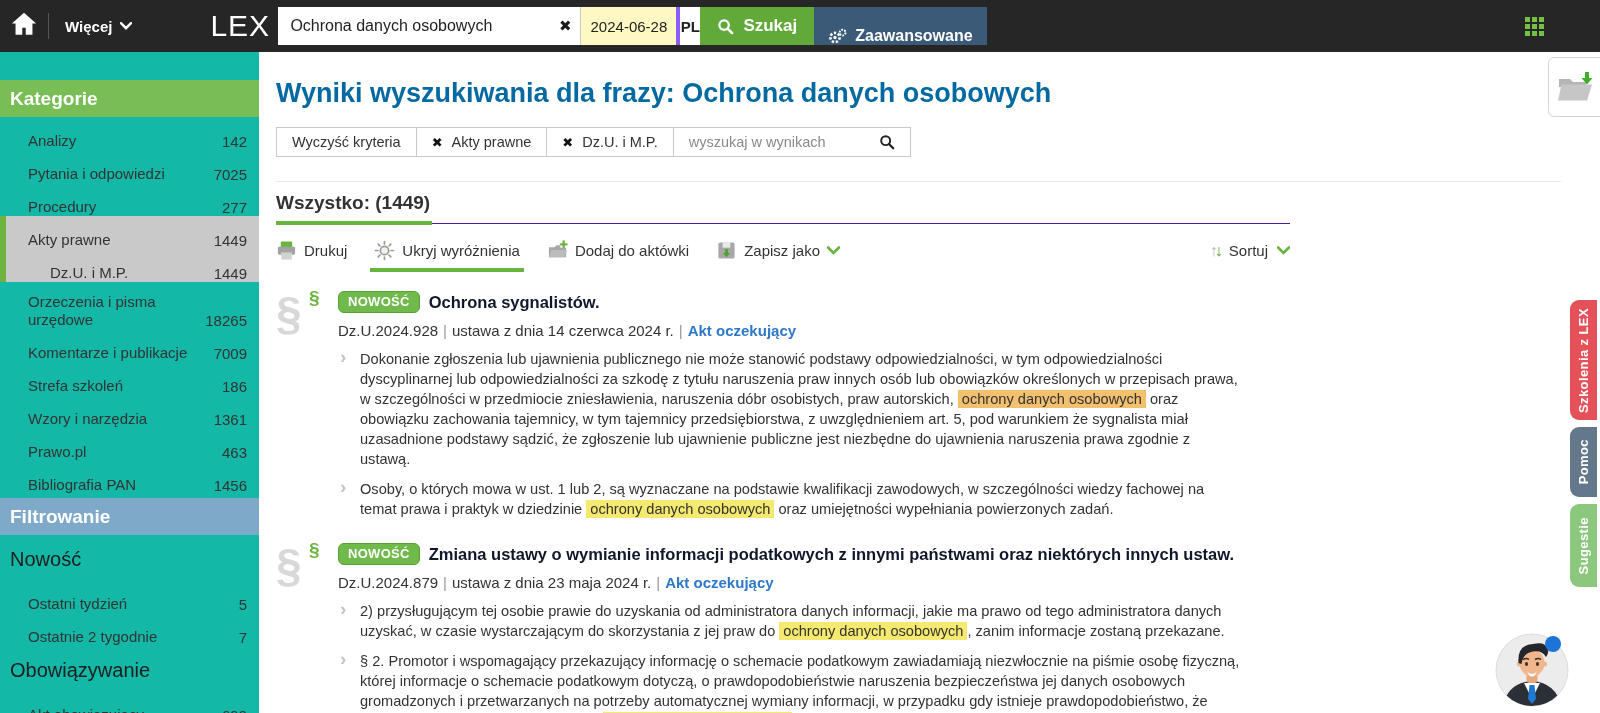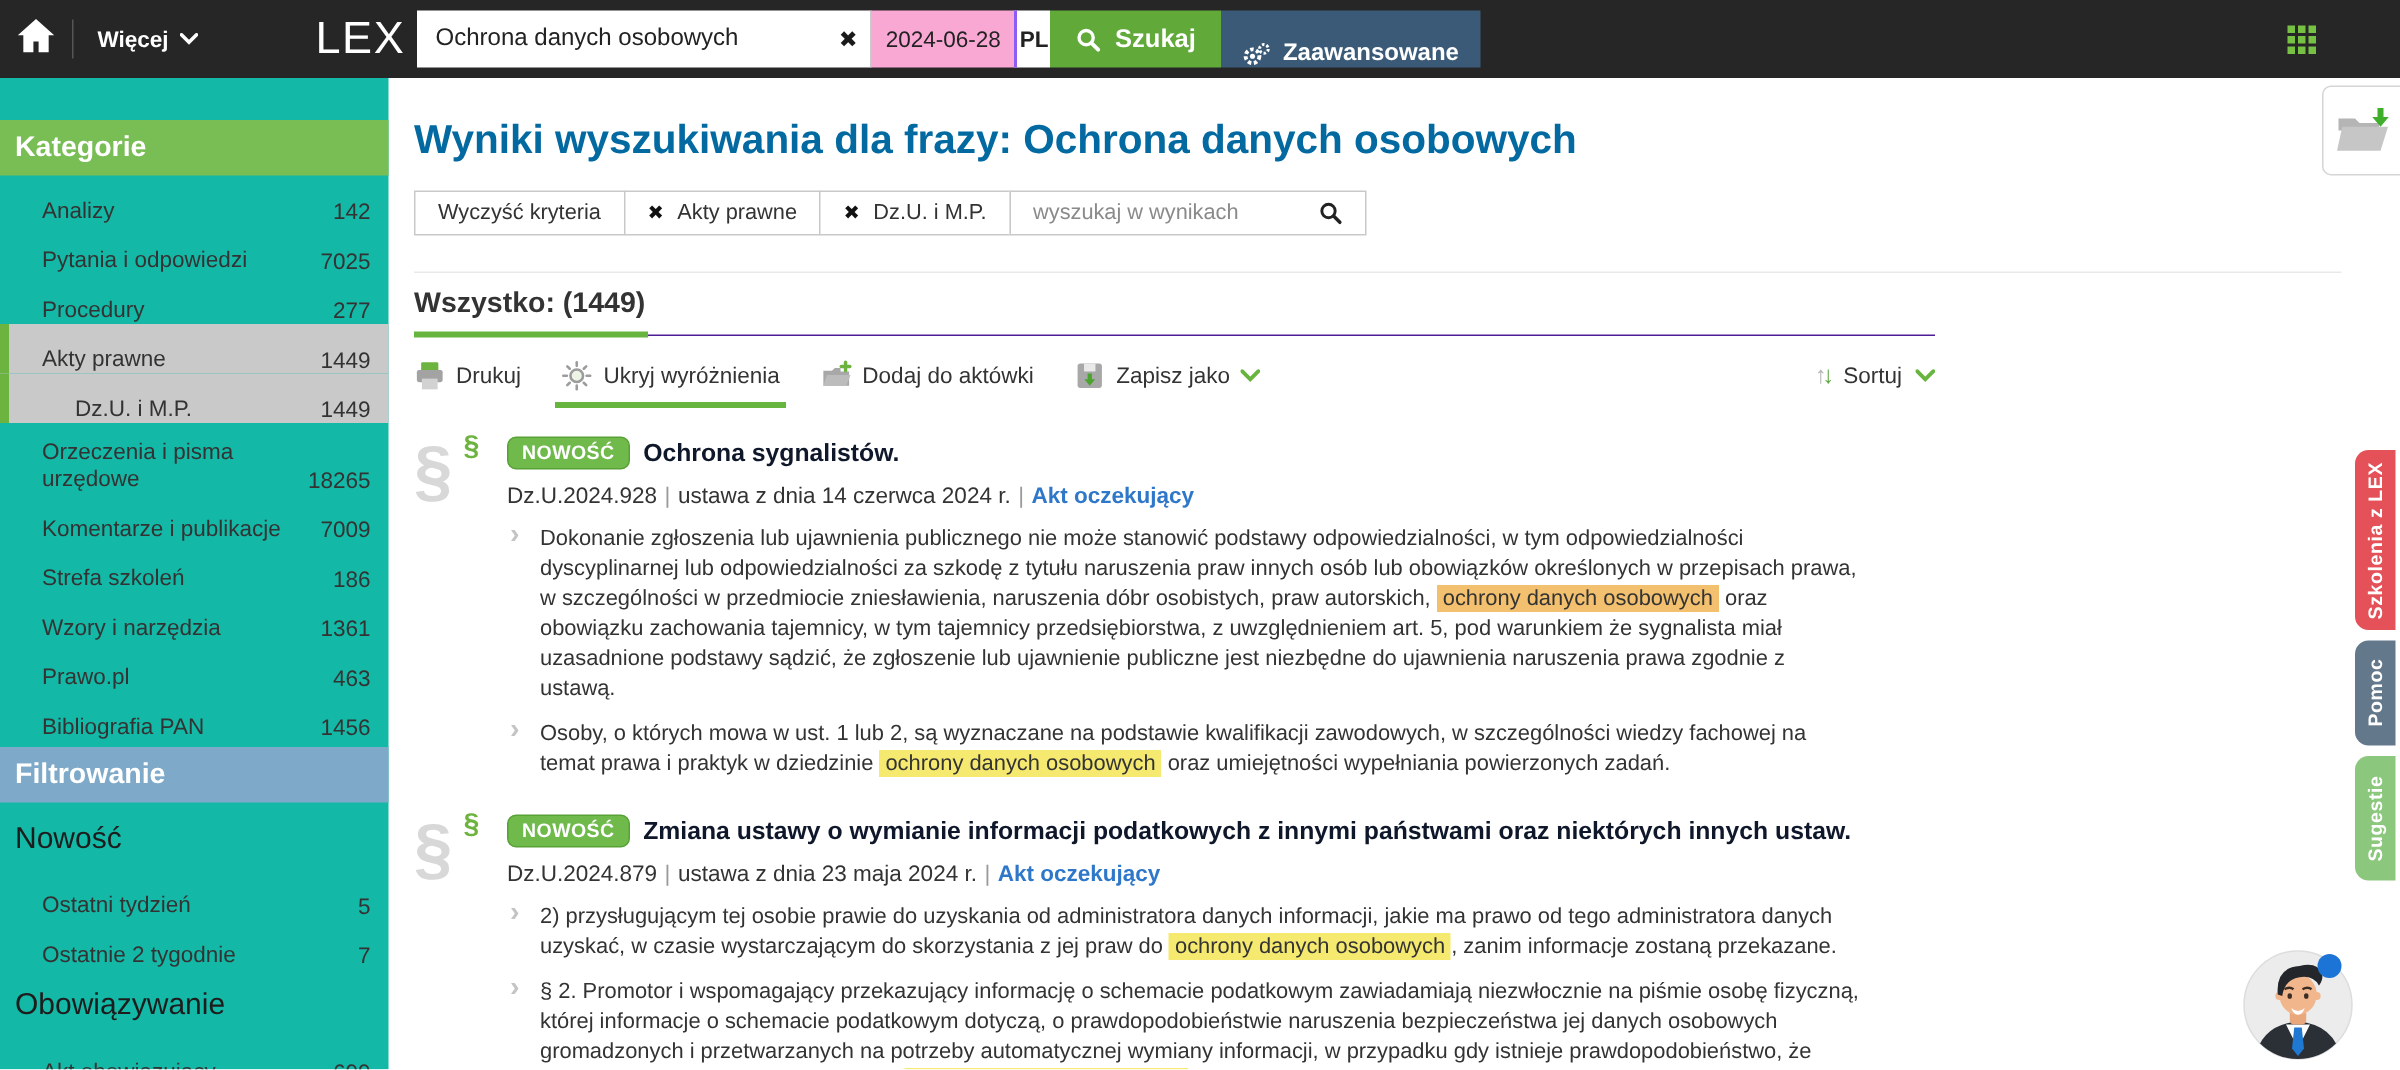--- a/index.html
+++ b/index.html
@@ -13,23 +13,23 @@
   .home-btn { width:48px; height:52px; display:flex; align-items:center; justify-content:center; cursor:pointer; }
   .tb-divider { width:1px; height:26px; background:#555; }
   .more-btn { display:flex; align-items:center; gap:8px; color:#fff; font-size:15px; font-weight:700;
     padding:0 16px; height:52px; cursor:pointer; }
   .logo { color:#fff; font-size:30px; font-weight:400; letter-spacing:1px; margin-left:62px; width:66px; }
   .search-group { display:flex; align-items:stretch; height:38px; margin-left:2px; }
   .search-box { width:302px; background:#fff; display:flex; align-items:center; }
   .search-box input { flex:1; border:0; outline:none; font-size:16px; color:#222; padding:0 4px 0 12px;
     font-family:inherit; background:transparent; }
   .clear-x { width:30px; text-align:center; color:#1a1a1a; font-size:15px; cursor:pointer; }
-  .date-box { width:96px; background:#f9a8d4; border-left:1px solid #c9c9c9; display:flex; align-items:center;
+  .date-box { width:96px; background:#fef9c3; border-left:1px solid #c9c9c9; display:flex; align-items:center;
     justify-content:center; font-size:15px; color:#222; cursor:pointer; }
-  .lang-box { width:24px; background:#fff; border-left:2px solid #8b5cf6; display:flex; align-items:center;
+  .lang-box { width:24px; background:#fff; border-left:4px solid #8b5cf6; display:flex; align-items:center;
     justify-content:center; font-size:15px; font-weight:700; color:#222; cursor:pointer; }
   .btn-szukaj { background:#61a939; color:#fff; display:flex; align-items:center; gap:9px; padding:0 17px;
     font-size:17px; font-weight:700; cursor:pointer; }
   .btn-adv { background:#3a5a77; color:#fff; display:flex; align-items:flex-end; gap:8px; padding:0 14px;
     font-size:16px; font-weight:700; cursor:pointer; }
   .grid-btn { margin-left:auto; margin-right:56px; display:grid; grid-template-columns:repeat(3,5px);
     grid-gap:2px; cursor:pointer; }
   .grid-btn i { width:5px; height:5px; background:#76c043; display:block; }
 
   

